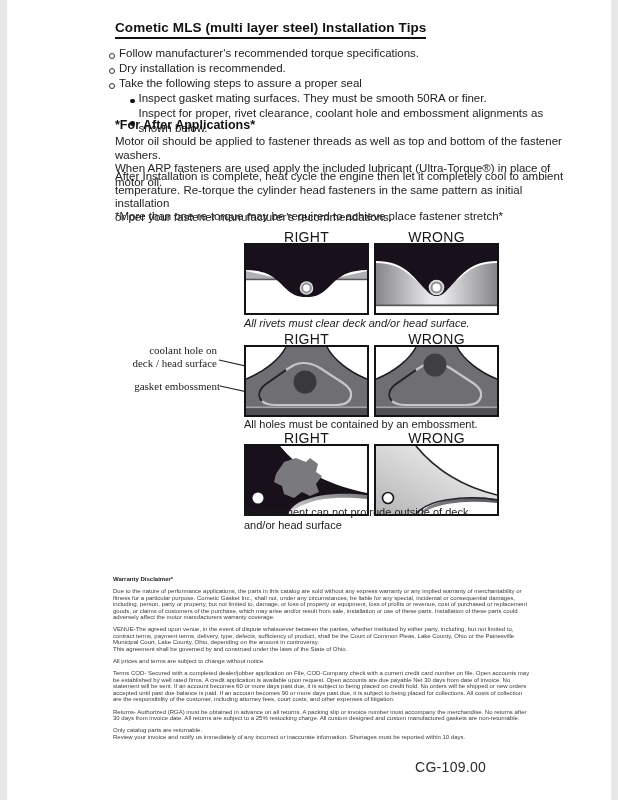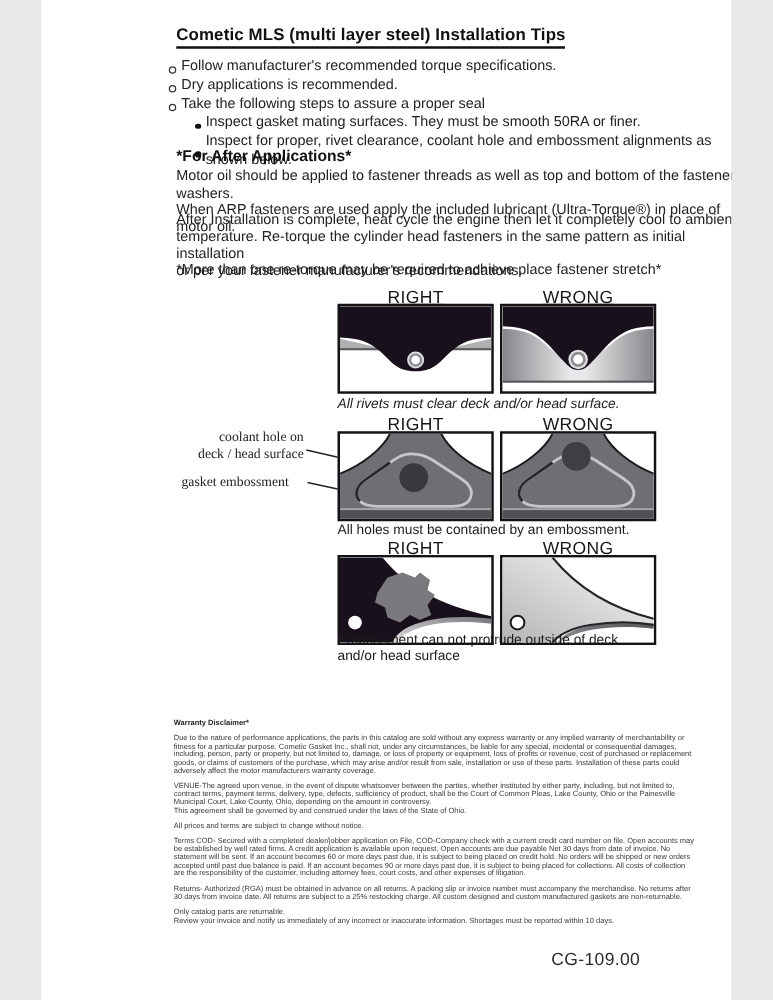--- a/index.html
+++ b/index.html
@@ -1,17 +1,17 @@
 <!DOCTYPE html>
 <html><head>
 <meta charset="utf-8">
 <style>
   html,body{margin:0;padding:0;background:#e8e8e8;}
   .page{
-    position:relative;width:552px;height:800px;background:#ffffff;
+    position:relative;width:604px;height:800px;background:#ffffff;
     font-family:"Liberation Sans", sans-serif;color:#1f1f1f;overflow:hidden;
     margin:0 auto;
   }
   .abs{position:absolute;}
   .title{
     left:108px;top:20px;font-size:13.5px;font-weight:bold;color:#111;
     border-bottom:2px solid #111;padding-bottom:2px;letter-spacing:.1px;
   }
   .bullets{left:102px;top:46px;font-size:11.5px;line-height:15px;color:#222;width:470px;}
   .b-row{display:flex;align-items:center;}
@@ -36,21 +36,21 @@
 
   <div class="abs title">Cometic MLS (multi layer steel) Installation Tips</div>
 
   <div class="abs bullets">
     <div class="b-row">
       <span class="ring"></span>
       <span>Follow manufacturer's recommended torque specifications.</span>
     </div>
     <div class="b-row">
       <span class="ring"></span>
-      <span>Dry applications is recommended.</span>
+      <span>Dry installation is recommended.</span>
     </div>
     <div class="b-row">
       <span class="ring"></span>
       <span>Take the following steps to assure a proper seal</span>
     </div>
     <div class="b-row">
       <span class="dot"></span>
       <span>Inspect gasket mating surfaces.  They must be smooth 50RA or finer.</span>
     </div>
     <div class="b-row">
@@ -101,21 +101,21 @@
     </svg>
   </div>
 
   <div class="abs caption" style="left:237px;top:317px;font-style:italic;">All rivets must clear deck and/or head surface.</div>
 
   <div class="abs rw-label" style="left:237px;top:331px;">RIGHT</div>
   <div class="abs rw-label" style="left:367px;top:331px;">WRONG</div>
 
   <div class="abs side-label" style="left:104px;top:344px;white-space:pre-line;">coolant hole on
 deck / head surface</div>
-  <div class="abs side-label" style="left:92px;top:380px;">gasket embossment</div>
+  <div class="abs side-label" style="left:107px;top:380px;">gasket embossment</div>
 
   <svg class="abs" style="left:205px;top:350px;" width="100" height="55" viewBox="0 0 100 55">
     <line x1="7" y1="10" x2="90" y2="29" stroke="#222" stroke-width="1.2"></line>
     <line x1="8" y1="36" x2="54" y2="46" stroke="#222" stroke-width="1.2"></line>
   </svg>
 
   <div class="abs dbox" style="left:237px;top:345px;">
     <svg width="121" height="68" viewBox="0 0 121 68">
       <rect width="121" height="68" fill="#6f6f73"></rect>
       <rect x="0" y="59.5" width="121" height="1.7" fill="#a4a4a6"></rect>

